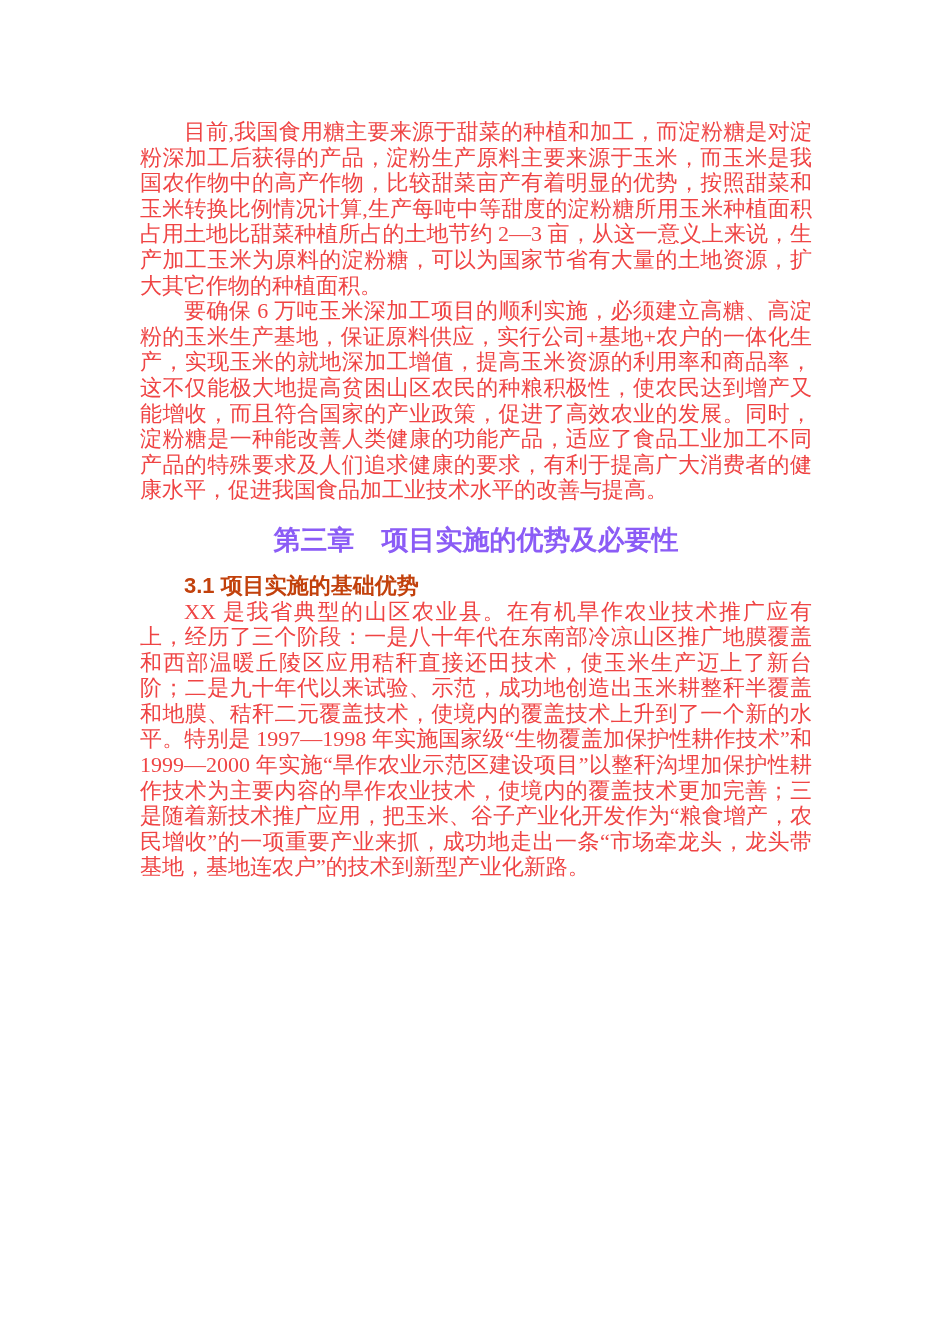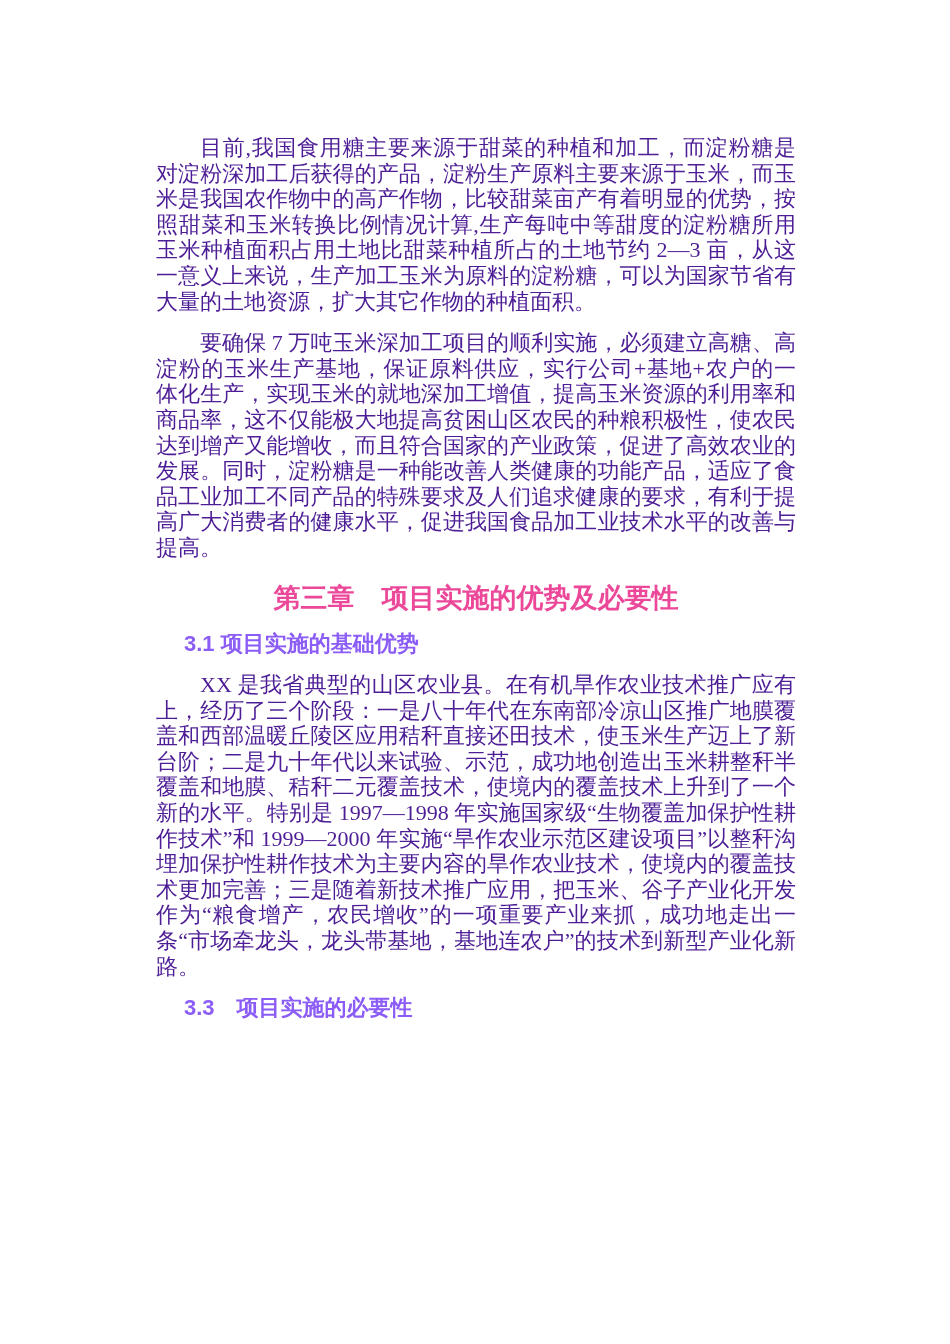--- a/index.html
+++ b/index.html
@@ -20,63 +20,62 @@
     background: #ffffff;
     color: #000000;
   }
   .content {
     position: absolute;
     left: 140px;
     top: 119px;
     width: 672px;
   }
   p.body-para {
-    margin: 16px;
+    margin: 0;
     font-family: "Liberation Serif", "DejaVu Serif", serif;
     font-size: 22px;
     line-height: 25.6px;
     text-align: justify;
     text-indent: 2em;
-    color: #4c1d95;
+    color: #ef4444;
     letter-spacing: 0;
   }
   h1.chapter-heading {
     margin: 20px 0 16px 0;
     font-family: "Liberation Sans", "DejaVu Sans", sans-serif;
     font-size: 27px;
     line-height: 34px;
     font-weight: bold;
     text-align: center;
-    color: #ec4899;
+    color: #8b5cf6;
   }
   h2.section-heading {
     margin: 0;
     font-family: "Liberation Sans", "DejaVu Sans", sans-serif;
     font-size: 22px;
     line-height: 25.6px;
     font-weight: bold;
     text-indent: 2em;
-    color: #8b5cf6;
+    color: #c2410c;
   }
 </style>
 </head>
 <body>
 
 <div class="page">
   <div class="content">
 
     <p class="body-para">目前,我国食用糖主要来源于甜菜的种植和加工，而淀粉糖是对淀粉深加工后获得的产品，淀粉生产原料主要来源于玉米，而玉米是我国农作物中的高产作物，比较甜菜亩产有着明显的优势，按照甜菜和玉米转换比例情况计算,生产每吨中等甜度的淀粉糖所用玉米种植面积占用土地比甜菜种植所占的土地节约 2—3 亩，从这一意义上来说，生产加工玉米为原料的淀粉糖，可以为国家节省有大量的土地资源，扩大其它作物的种植面积。</p>
 
-    <p class="body-para">要确保 7 万吨玉米深加工项目的顺利实施，必须建立高糖、高淀粉的玉米生产基地，保证原料供应，实行公司+基地+农户的一体化生产，实现玉米的就地深加工增值，提高玉米资源的利用率和商品率，这不仅能极大地提高贫困山区农民的种粮积极性，使农民达到增产又能增收，而且符合国家的产业政策，促进了高效农业的发展。同时，淀粉糖是一种能改善人类健康的功能产品，适应了食品工业加工不同产品的特殊要求及人们追求健康的要求，有利于提高广大消费者的健康水平，促进我国食品加工业技术水平的改善与提高。</p>
+    <p class="body-para">要确保 6 万吨玉米深加工项目的顺利实施，必须建立高糖、高淀粉的玉米生产基地，保证原料供应，实行公司+基地+农户的一体化生产，实现玉米的就地深加工增值，提高玉米资源的利用率和商品率，这不仅能极大地提高贫困山区农民的种粮积极性，使农民达到增产又能增收，而且符合国家的产业政策，促进了高效农业的发展。同时，淀粉糖是一种能改善人类健康的功能产品，适应了食品工业加工不同产品的特殊要求及人们追求健康的要求，有利于提高广大消费者的健康水平，促进我国食品加工业技术水平的改善与提高。</p>
 
     <h1 class="chapter-heading">第三章　项目实施的优势及必要性</h1>
 
     <h2 class="section-heading">3.1 项目实施的基础优势</h2>
 
     <p class="body-para">XX 是我省典型的山区农业县。在有机旱作农业技术推广应有上，经历了三个阶段：一是八十年代在东南部冷凉山区推广地膜覆盖和西部温暖丘陵区应用秸秆直接还田技术，使玉米生产迈上了新台阶；二是九十年代以来试验、示范，成功地创造出玉米耕整秆半覆盖和地膜、秸秆二元覆盖技术，使境内的覆盖技术上升到了一个新的水平。特别是 1997—1998 年实施国家级“生物覆盖加保护性耕作技术”和 1999—2000 年实施“旱作农业示范区建设项目”以整秆沟埋加保护性耕作技术为主要内容的旱作农业技术，使境内的覆盖技术更加完善；三是随着新技术推广应用，把玉米、谷子产业化开发作为“粮食增产，农民增收”的一项重要产业来抓，成功地走出一条“市场牵龙头，龙头带基地，基地连农户”的技术到新型产业化新路。</p>
 
 
 
-    <h2 class="section-heading">3.3　项目实施的必要性</h2>
 
 
   </div>
 </div>
 
 </body></html>

